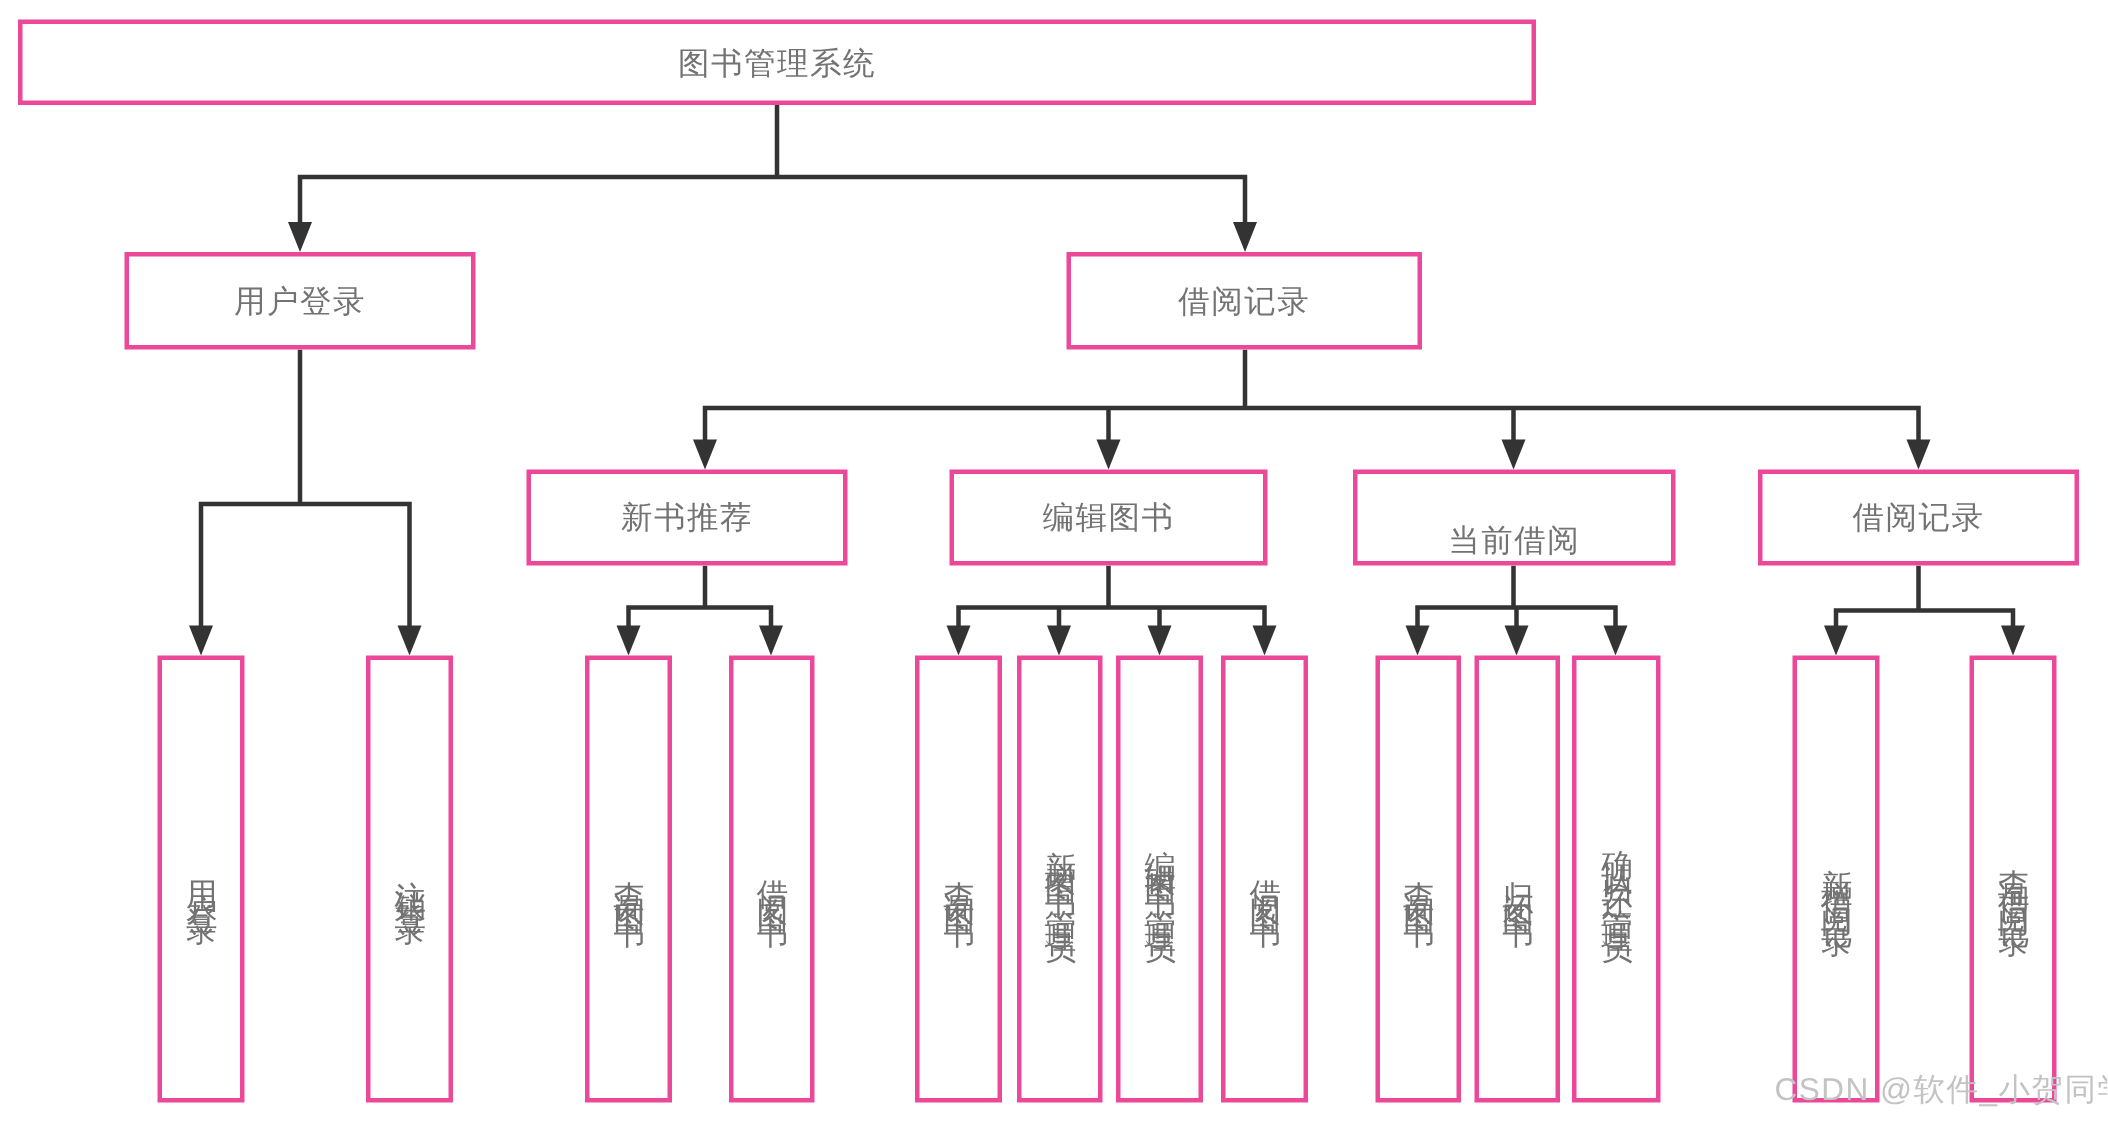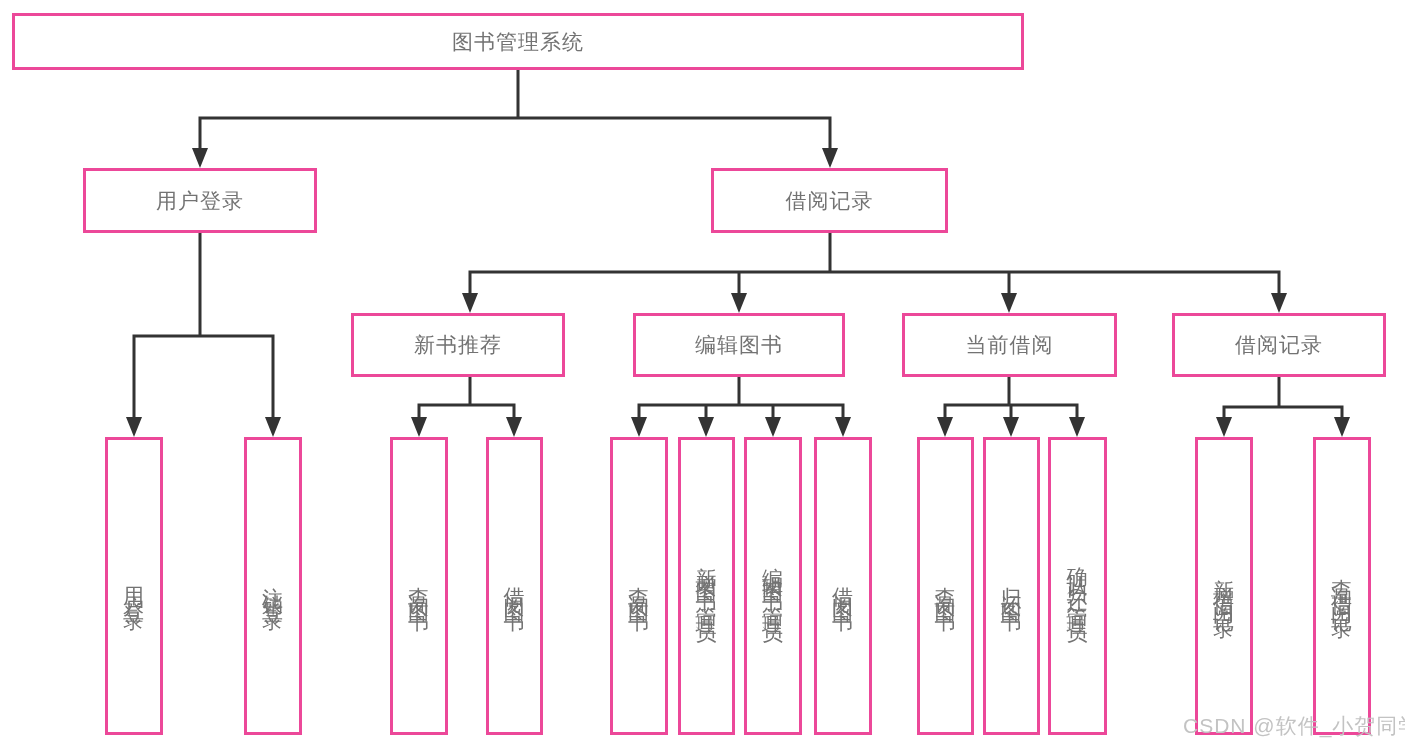--- a/index.html
+++ b/index.html
@@ -101,21 +101,21 @@
   <div class="node hbox" style="left:711px; top:168px; width:237px; height:65px;">
     <span>借阅记录</span>
   </div>
 
   <div class="node hbox" style="left:351px; top:313px; width:214px; height:64px;">
     <span>新书推荐</span>
   </div>
   <div class="node hbox" style="left:633px; top:313px; width:212px; height:64px;">
     <span>编辑图书</span>
   </div>
-  <div class="node hbox" style="left:902px; top:313px; width:215px; height:64px;">
+  <div class="node hbox" style="left:902px; top:313px; width:215px; height:64px;align-items:flex-end;">
     <span>当前借阅</span>
   </div>
   <div class="node hbox" style="left:1172px; top:313px; width:214px; height:64px;">
     <span>借阅记录</span>
   </div>
 
   <div class="node leaf" style="left:105px; top:437px; width:58px; height:298px;">
     <span>用户登录</span>
   </div>
   <div class="node leaf" style="left:244px; top:437px; width:58px; height:298px;">

